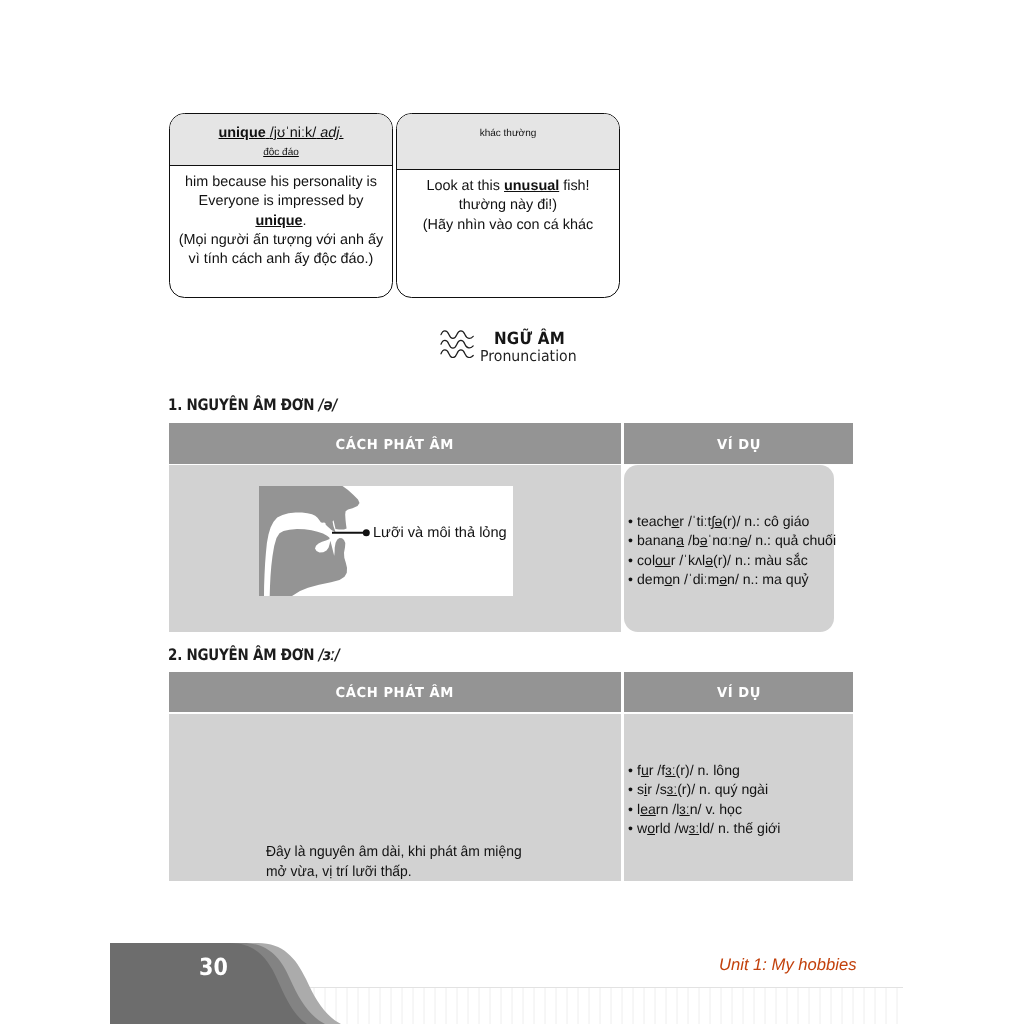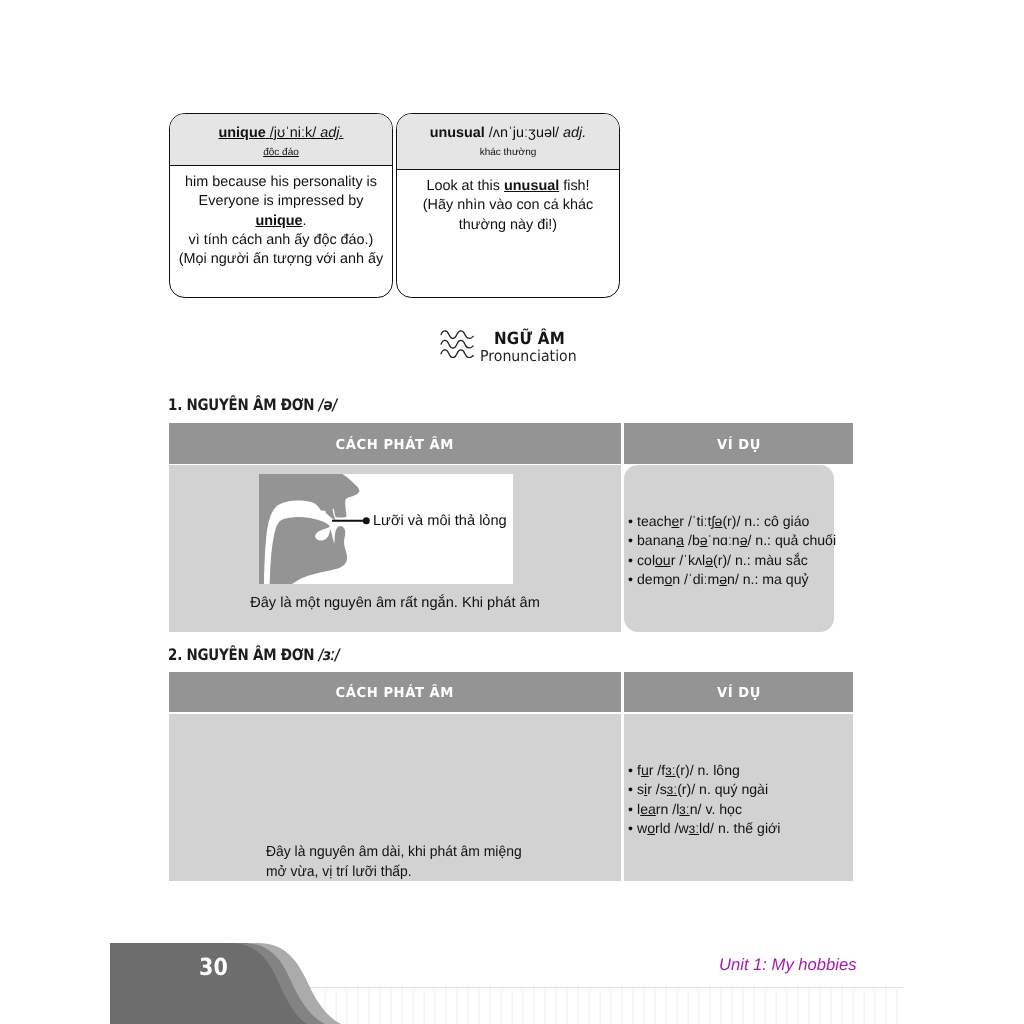--- a/index.html
+++ b/index.html
@@ -45,54 +45,51 @@
   .note{position:absolute;font-size:14.6px;line-height:20px;color:#111;text-align:center;}
   .exlist{position:absolute;font-size:14.1px;line-height:19.3px;color:#111;}
   .exlist div{white-space:nowrap;}
   .exlist .b{display:inline-block;width:9px;}
   .exlist u{text-decoration:underline;text-underline-offset:1px;}
 
   
   .footer{position:absolute;left:0;bottom:0;width:1024px;height:120px;}
   .pagenum{position:absolute;color:#fff;font-weight:bold;font-size:23.5px;letter-spacing:0px;
            font-family:"DejaVu Sans",sans-serif;transform:scaleX(.88);transform-origin:left top;}
-  .unitlabel{position:absolute;font-style:italic;font-size:16.6px;color:#a21caf;white-space:nowrap;}
+  .unitlabel{position:absolute;font-style:italic;font-size:16.6px;color:#c2410c;white-space:nowrap;}
 </style>
 </head>
 <body>
 
 <div class="page">
 
   <div class="vcard" style="left:169px;top:113px;width:224px;height:185px;">
     <div class="vhead" style="height:52px;text-decoration:underline;">
       <div class="vline">
         <span class="vword">unique</span> <span class="vipa">/jʊˈniːk/</span> <span class="vpos">adj.</span>
       </div>
       <div class="vmean">độc đáo</div>
     </div>
     <div class="vbody" style="padding-top:7px;">
       <div class="vex">him because his personality is</div>
       <div class="vex">Everyone is impressed by</div>
       <div class="vex"><u>unique</u>.</div>
+      <div class="vex">(Mọi người ấn tượng với anh ấy</div>
       <div class="vex">vì tính cách anh ấy độc đáo.)</div>
-      <div class="vex">(Mọi người ấn tượng với anh ấy</div>
     </div>
   </div>
 
   <div class="vcard" style="left:396px;top:113px;width:224px;height:185px;">
     <div class="vhead" style="height:56px;">
-      <div class="vline">
-        <span class="vword">unusual</span> <span class="vipa">/ʌnˈjuːʒuəl/</span> <span class="vpos">adj.</span>
-      </div>
       <div class="vmean">khác thường</div>
     </div>
     <div class="vbody" style="padding-top:7px;">
       <div class="vex">Look at this <u>unusual</u> fish!</div>
+      <div class="vex">thường này đi!)</div>
       <div class="vex">(Hãy nhìn vào con cá khác</div>
-      <div class="vex">thường này đi!)</div>
     </div>
   </div>
 
   <div class="secbanner" style="left:430px;top:325px;">
     <svg class="waves" width="36" height="28" viewBox="0 0 36 28" style="left:10px;top:5px;">
       <g fill="none" stroke="#1f1f1f" stroke-width="1.25" stroke-linecap="round">
         <path d="M1 4.6 C 2.9 -0.5, 6.8 -0.5, 8.9 4.6 S 14.8 9.7, 16.9 4.6 S 22.8 -0.5, 24.9 4.6 S 30.8 8.9, 33.2 6.3"></path>
         <path d="M1 14.2 C 2.9 9.1, 6.8 9.1, 8.9 14.2 S 14.8 19.3, 16.9 14.2 S 22.8 9.1, 24.9 14.2 S 30.8 18.5, 33.2 15.9"></path>
         <path d="M1 23.8 C 2.9 18.7, 6.8 18.7, 8.9 23.8 S 14.8 28.9, 16.9 23.8 S 22.8 18.7, 24.9 23.8 S 30.8 28.1, 33.2 25.5"></path>
       </g>
@@ -110,21 +107,21 @@
   </div>
 
   <div class="ptable">
     <div class="th" style="left:169px;top:423px;width:452px;height:41px;line-height:44px;">
       <span>CÁCH PHÁT ÂM</span>
     </div>
     <div class="th" style="left:624px;top:423px;width:229px;height:41px;line-height:44px;">
       <span>VÍ DỤ</span>
     </div>
     <div class="tb" style="left:169px;top:465px;width:452px;height:167px;">
-      <div class="mouthbox" style="left:90px;top:9px;width:254px;height:110px;">
+      <div class="mouthbox" style="left:90px;top:21px;width:254px;height:110px;">
         <svg width="254" height="110" viewBox="0 0 254 110">
 <g>
 <path fill="#949494" d="
 M0,0 H83.5 L89,4 L94.5,9 L99,13.5 L100.5,17 L98.5,20 L93.5,22.2 L89,23.4 L86.6,25.2
  L86.2,28.5 L86.5,33.5 L87,38.2 L87.6,42.4 L85,43.4 L80,43.5 L76.5,42.9
  L75.5,38.5 L74.5,34.3 L73.6,35.6 L74.4,40 L75.8,44 L76.6,46.4
  L72.5,44 L70,41.8 L68,40 L66.6,38.6 L66.4,36.9 L65,36.4 L63.2,36.7 L61.8,36.2
  L60.4,34.2 L58.5,31.8 L56.2,29.8 L53,28.2 L48.5,27.2 L43,26.6 L36.5,26.5 L29.5,27.2
  L23.5,28.9 L18.2,31.6 L14.4,36 L11.6,41.6 L9.5,48.5 L7.9,57 L6.9,67 L6.1,77.5
  L5.5,89 L5.1,100 L5,110 H0 Z"></path>
@@ -139,21 +136,20 @@
  L41,105.1 L35,108.8 L33,110 Z"></path>
 </g>
           <g>
             <line x1="73" y1="46.8" x2="106" y2="46.8" stroke="#111" stroke-width="2.1"></line>
             <circle cx="107.3" cy="46.8" r="3.5" fill="#111"></circle>
           </g>
         </svg>
         <div class="callout" style="left:114px;top:37px;">Lưỡi và môi thả lỏng</div>
       </div>
       <div class="note" style="left:0px;top:128px;width:452px;">
-        <div>Đây là một nguyên âm rất ngắn. Khi phát âm</div>
       </div>
     </div>
     <div class="tb" style="left:624px;top:465px;width:210px;height:167px;border-radius:14px;">
       <div class="exlist" style="left:4px;top:47px;">
         <div><span class="b">•</span><span>teach<u>e</u>r /ˈtiːtʃ<u>ə</u>(r)/ n.: cô giáo</span></div>
         <div><span class="b">•</span><span>banan<u>a</u> /b<u>ə</u>ˈnɑːn<u>ə</u>/ n.: quả chuối</span></div>
         <div><span class="b">•</span><span>col<u>ou</u>r /ˈkʌl<u>ə</u>(r)/ n.: màu sắc</span></div>
         <div><span class="b">•</span><span>dem<u>o</u>n /ˈdiːm<u>ə</u>n/ n.: ma quỷ</span></div>
       </div>
     </div>

